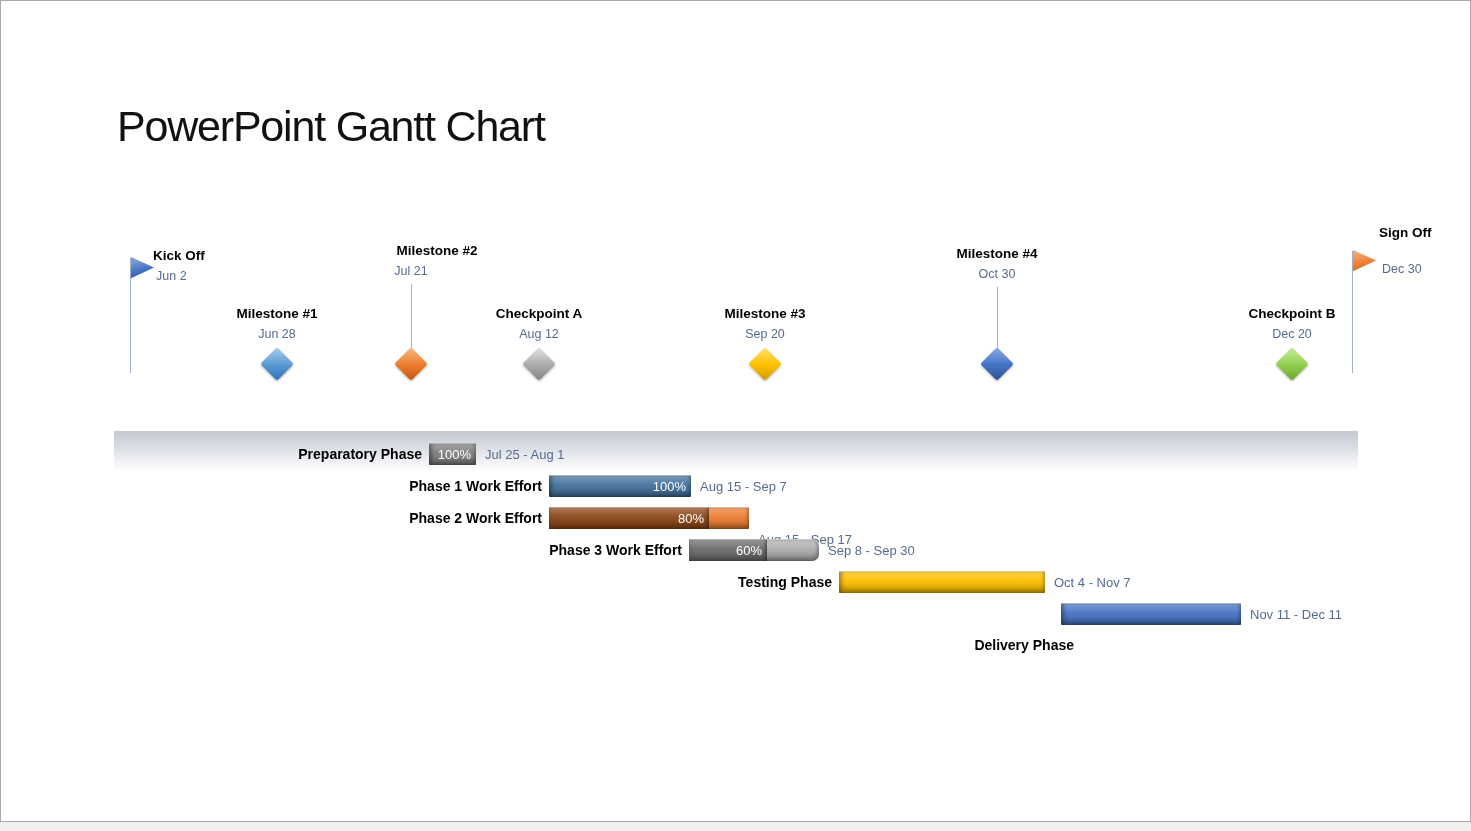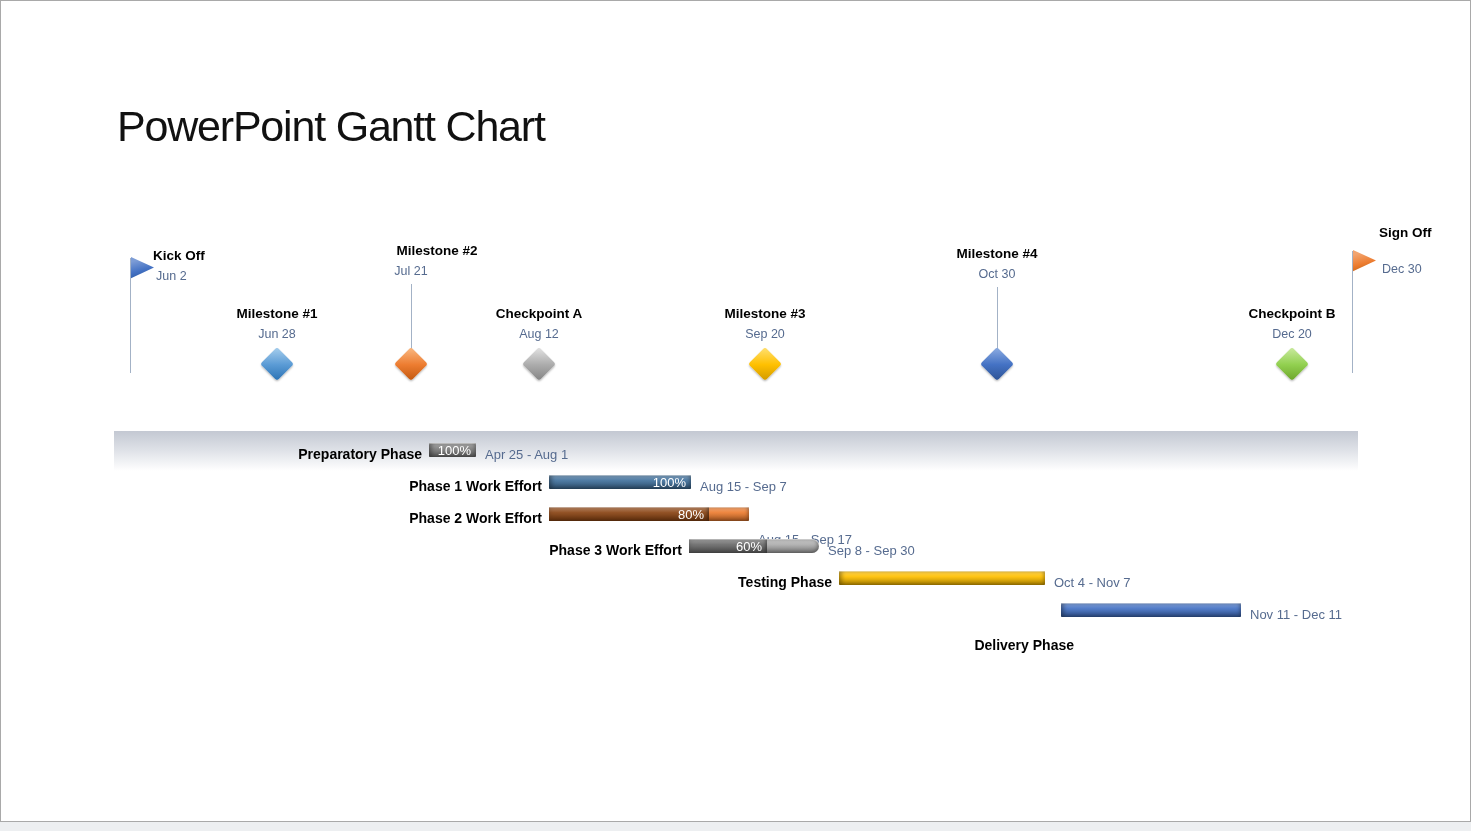--- a/index.html
+++ b/index.html
@@ -28,21 +28,21 @@
   .ms-name{position:absolute;font-weight:bold;font-size:13.5px;color:#000;white-space:nowrap;}
   .ms-date{position:absolute;font-size:12.5px;color:#566B8F;white-space:nowrap;}
   .centered{transform:translateX(-50%);}
   .ms-line{position:absolute;width:1px;background:#A3B2C6;}
   .diamond{position:absolute;width:24px;height:24px;transform:rotate(45deg);
         border-radius:3px;box-shadow:1px 1px 2px rgba(0,0,0,.25);}
   .flag{position:absolute;width:23px;height:26px;clip-path:polygon(0 0,100% 40%,0 82%);}
   
   .task-label{position:absolute;height:22px;display:flex;align-items:center;
         font-weight:bold;font-size:14px;color:#000;white-space:nowrap;transform:translateX(-100%);}
-  .task-bar{position:absolute;height:14px;border-radius:1px;
+  .task-bar{position:absolute;height:22px;border-radius:1px;
         box-shadow:inset 0 1px 0 rgba(255,255,255,.40), inset 3px 0 4px rgba(0,0,0,.28),
                    inset -2px 0 3px rgba(0,0,0,.15), inset 0 -4px 5px rgba(0,0,0,.22);}
   .task-fill{position:absolute;left:0;top:0;bottom:0;
         box-shadow:inset 0 1px 0 rgba(255,255,255,.35), inset -2px 0 3px rgba(0,0,0,.25),
                    inset 0 -4px 5px rgba(0,0,0,.22);}
   .task-pct{position:absolute;right:5px;top:0;bottom:0;display:flex;align-items:center;
         color:#FFFFFF;font-size:13px;}
   .task-range{position:absolute;height:22px;display:flex;align-items:center;
         font-size:13px;color:#566B8F;white-space:nowrap;}
   .offslide{position:absolute;left:0;top:822px;width:1471px;height:9px;background:#EDEFF1;}
@@ -100,21 +100,21 @@
             <div class="ms-date" style="top: 261px; left: 1381px;">Dec 30</div>
             <div class="flag" style="left: 1352px; top: 249px; background: linear-gradient(165deg, rgb(242, 164, 111) 15%, rgb(237, 125, 49) 50%, rgb(176, 90, 14) 90%);"></div>
           </div>
         </div>
       <div id="tasks">
           <div style="position: absolute; left: 0px; top: 0px;">
             <div class="task-label" style="left: 421px; top: 442px;">Preparatory Phase</div>
             <div class="task-bar" style="left: 428px; top: 442px; width: 47px; background: linear-gradient(rgb(169, 169, 169) 0%, rgb(137, 137, 137) 40%, rgb(107, 107, 107) 100%);">
               <div class="task-pct">100%</div>
             </div>
-            <div class="task-range" style="left: 484px; top: 442px;">Apr 25 - Aug 1</div>
+            <div class="task-range" style="left: 484px; top: 442px;">Jul 25 - Aug 1</div>
           </div>
           <div style="position: absolute; left: 0px; top: 0px;">
             <div class="task-label" style="left: 541px; top: 474px;">Phase 1 Work Effort</div>
             <div class="task-bar" style="left: 548px; top: 474px; width: 142px; background: linear-gradient(rgb(128, 160, 189) 0%, rgb(80, 124, 164) 40%, rgb(55, 95, 131) 100%);">
               <div class="task-pct">100%</div>
             </div>
             <div class="task-range" style="left: 699px; top: 474px;">Aug 15 - Sep 7</div>
           </div>
           <div style="position: absolute; left: 0px; top: 0px;">
             <div class="task-label" style="left: 541px; top: 506px;">Phase 2 Work Effort</div>

